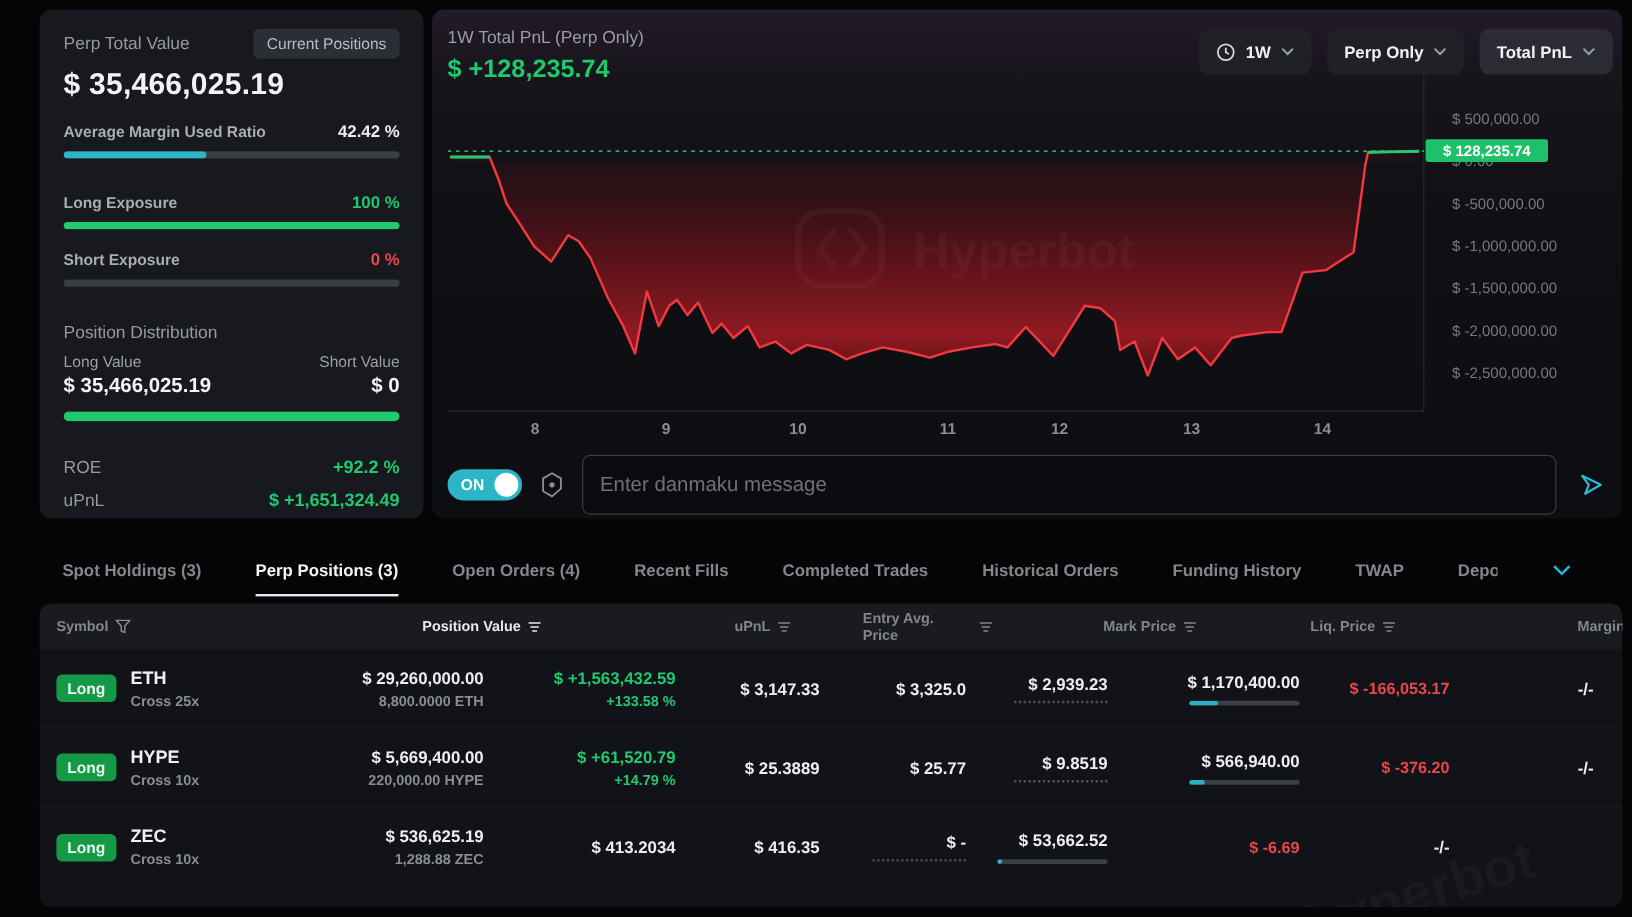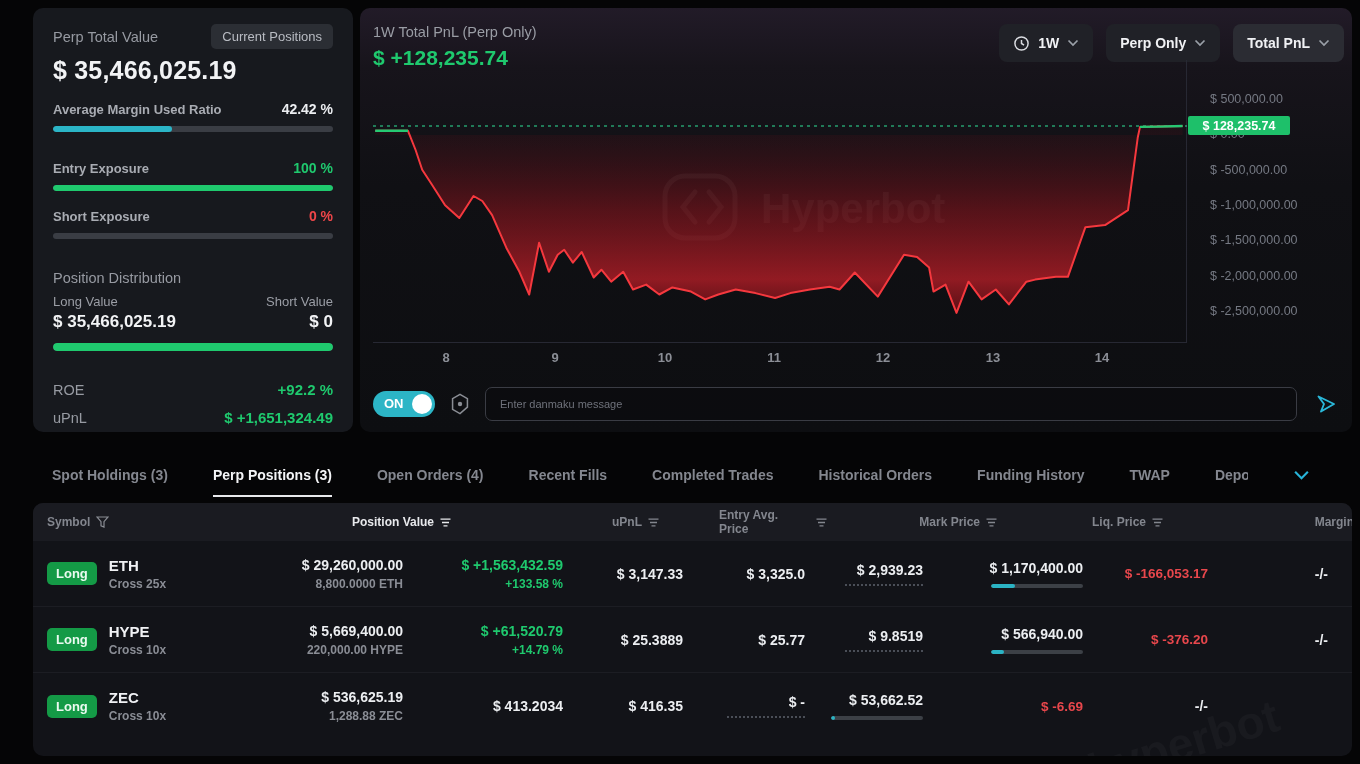--- a/index.html
+++ b/index.html
@@ -43,22 +43,22 @@
   .x-axis { position:absolute; left:13px; top:342px; width:814px; height:20px; }
   .x-tick { position:absolute; color:#8b8e96; font-size:13px; font-weight:700; transform:translateX(-50%); }
 
   .danmaku { position:absolute; left:13px; top:379px; width:924px; height:34px;
     display:flex; align-items:center; gap:13px; }
   .toggle { width:62px; height:26px; border-radius:13px; background:#2cb5c6; position:relative;
     cursor:pointer; flex:0 0 auto; }
   .toggle .t-lbl { position:absolute; left:11px; top:5px; color:#fff; font-size:13px; font-weight:800; }
   .toggle .knob { position:absolute; right:3px; top:3px; width:20px; height:20px; border-radius:50%; background:#fff; }
   .dk-icon { flex:0 0 auto; display:flex; align-items:center; cursor:pointer; }
-  .dk-input { flex:1; height:34px; background:rgba(10,10,12,.35); border:1px solid #3a3c44;
-    border-radius:7px; color:#d9dbe0; font-size:11px; padding:0 44px 0 14px;
+  .dk-input { flex:1; height:50px; background:rgba(10,10,12,.35); border:1px solid #3a3c44;
+    border-radius:7px; color:#d9dbe0; font-size:17px; padding:0 44px 0 14px;
     font-family:"Liberation Sans",sans-serif; outline:none; }
   .dk-input::placeholder { color:#6f727b; }
   .send { position:absolute; right:14px; top:385px; cursor:pointer; }
 
   
   .tabs { position:absolute; left:33px; top:452px; width:1319px; height:46px;
     display:flex; align-items:center; gap:45px; padding-left:19px; }
   .tab { color:#84878f; font-size:14px; font-weight:800; white-space:nowrap; cursor:pointer;
     padding:14px 0 12px; border-bottom:2px solid transparent; }
   .tab.active { color:#f4f5f7; border-bottom-color:#e8e9ec; }
@@ -106,21 +106,21 @@
 
   <div class="row" style="margin-bottom:9px;">
     <span class="lbl-sm">Average Margin Used Ratio</span>
     <span class="wv">42.42 %</span>
   </div>
   <div class="bar" style="margin-bottom:28px;">
       <div class="fill-cyan" id="bar-margin" style="width: 42.42%;"></div>
     </div>
 
   <div class="row" style="margin-bottom:9px;">
-    <span class="lbl-sm">Entry Exposure</span>
+    <span class="lbl-sm">Long Exposure</span>
     <span class="gv">100 %</span>
   </div>
   <div class="bar" style="margin-bottom:17px;">
       <div class="fill-green" id="bar-long" style="width: 100%;"></div>
     </div>
   <div class="row" style="margin-bottom:9px;">
     <span class="lbl-sm">Short Exposure</span>
     <span class="rv">0 %</span>
   </div>
   <div class="bar" style="margin-bottom:31px;">
@@ -217,21 +217,21 @@
       <div class="y-tick" style="top: 137.927px;">$ -1,000,000.00</div>
       <div class="y-tick" style="top: 173.347px;">$ -1,500,000.00</div>
       <div class="y-tick" style="top: 208.766px;">$ -2,000,000.00</div>
       <div class="y-tick" style="top: 244.185px;">$ -2,500,000.00</div>
     </div>
   <div class="pnl-badge" id="pnl-badge" style="top: 108.005px;">$ 128,235.74</div>
   <div class="x-axis" id="x-axis">
       <div class="x-tick" style="left: 73px;">8</div>
       <div class="x-tick" style="left: 182px;">9</div>
       <div class="x-tick" style="left: 292px;">10</div>
-      <div class="x-tick" style="left: 401px;">11</div>
+      <div class="x-tick" style="left: 417px;">11</div>
       <div class="x-tick" style="left: 510px;">12</div>
       <div class="x-tick" style="left: 620px;">13</div>
       <div class="x-tick" style="left: 729px;">14</div>
     </div>
 
   <div class="danmaku">
     <div class="toggle">
       <span class="t-lbl">ON</span>
       <span class="knob"></span>
     </div>

